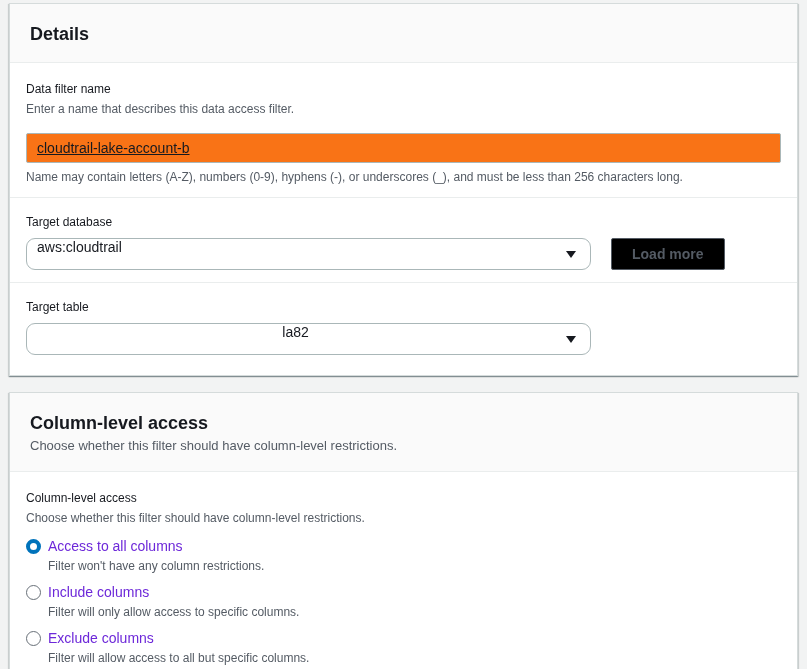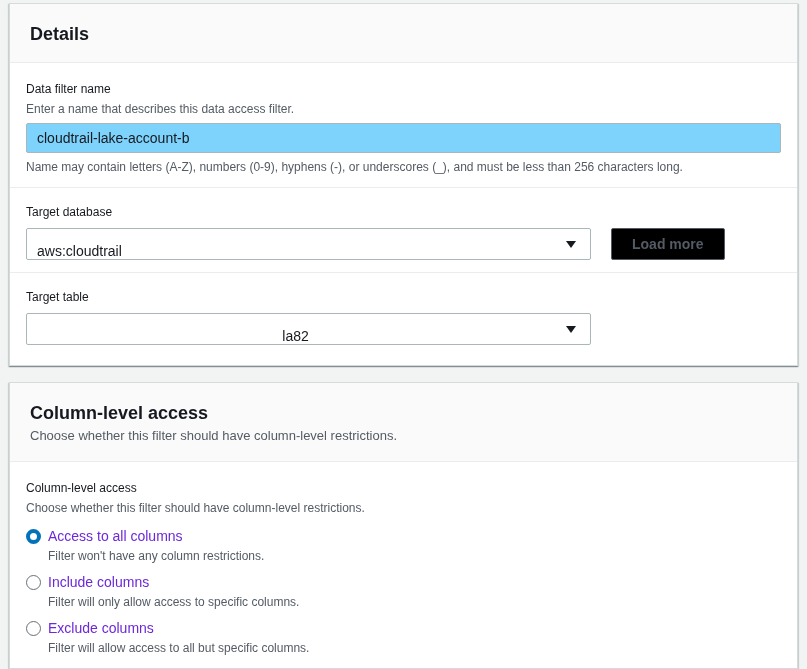--- a/index.html
+++ b/index.html
@@ -43,42 +43,43 @@
   .field-section.last { padding-bottom: 20px; }
 
   .field-label { font-size: 12px; line-height: 20px; color: #16191f; }
   .field-desc  { font-size: 12px; line-height: 16px; color: #545b64; margin-top: 2px; }
   .field-constraint { font-size: 12px; line-height: 16px; color: #545b64; margin-top: 6px; }
 
   .text-input {
     display: block;
     width: 100%;
     height: 30px;
-    margin-top: 6px;
+    margin-top: 16px;
     padding: 4px 10px;
     font-family: "Liberation Sans", "DejaVu Sans", sans-serif;
     font-size: 14px;
     color: #16191f;
-    background: #7dd3fc;
+    background: #f97316;
     border: 1px solid #aab7b8;
     border-radius: 2px;
     outline: none;
+    text-decoration: underline;
   }
 
   .control-row { display: flex; align-items: flex-start; margin-top: 6px; }
 
   .select-box {
     position: relative;
     width: 565px;
     height: 32px;
     background: #ffffff;
     border: 1px solid #aab7b8;
-    border-radius: 2px;
+    border-radius: 9px;
     display: flex;
-    align-items: flex-end;
+    align-items: flex-start;
     cursor: pointer;
   }
   .select-value {
     flex: 1;
     font-size: 14px;
     color: #16191f;
     padding: 0 36px 0 10px;
     white-space: nowrap;
     overflow: hidden;
   }

